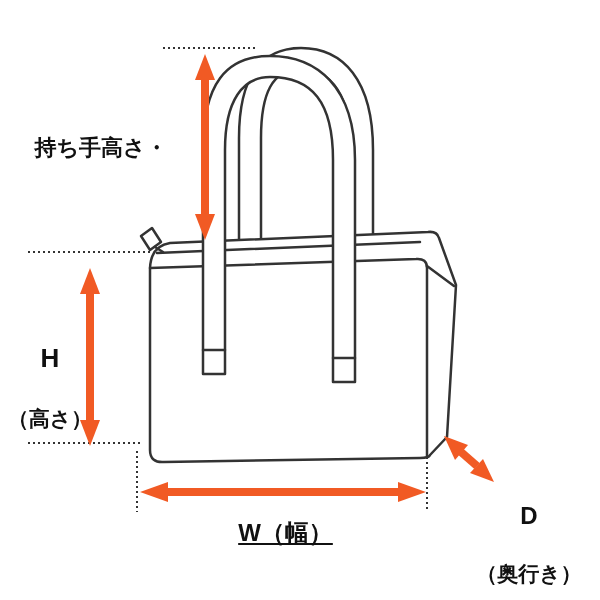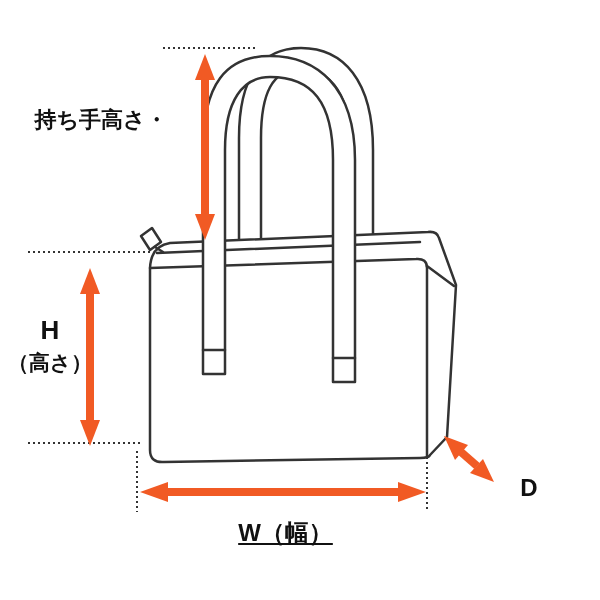--- a/index.html
+++ b/index.html
@@ -19,21 +19,21 @@
     text-align: center;
     line-height: 1.45;
     white-space: nowrap;
   }
   .label-handle { left: 10px; top: 104px; width: 182px; font-size: 22px; }
   .label-h      { left: 4px;  top: 314px; width: 92px;  font-size: 21px; }
   .label-h .big { font-size: 26px; line-height: 1.3; }
   .label-w      { left: 158px; top: 516px; width: 255px; font-size: 24px; text-decoration: underline; }
   .label-d      { left: 470px; top: 472px; width: 118px; font-size: 21px; }
   .label-d .big { font-size: 24px; line-height: 1.3; }
-  .label div { display: block; }
+  .label div { display: block; margin-top: 28px; }
 </style>
 </head>
 <body>
 
 <div class="stage">
 
   <svg width="600" height="600" viewBox="0 0 600 600">
 
     <g stroke="#333333" fill="none" stroke-width="2.5" stroke-linejoin="round" stroke-linecap="round">
 
@@ -110,15 +110,16 @@
 
   <div class="label label-h">
     <div class="big">H</div>
     <div>（高さ）</div>
   </div>
 
   <div class="label label-w">W（幅）</div>
 
   <div class="label label-d">
     <div class="big">D</div>
+    <div>（奥行き）</div>
   </div>
 
 </div>
 
 </body></html>

